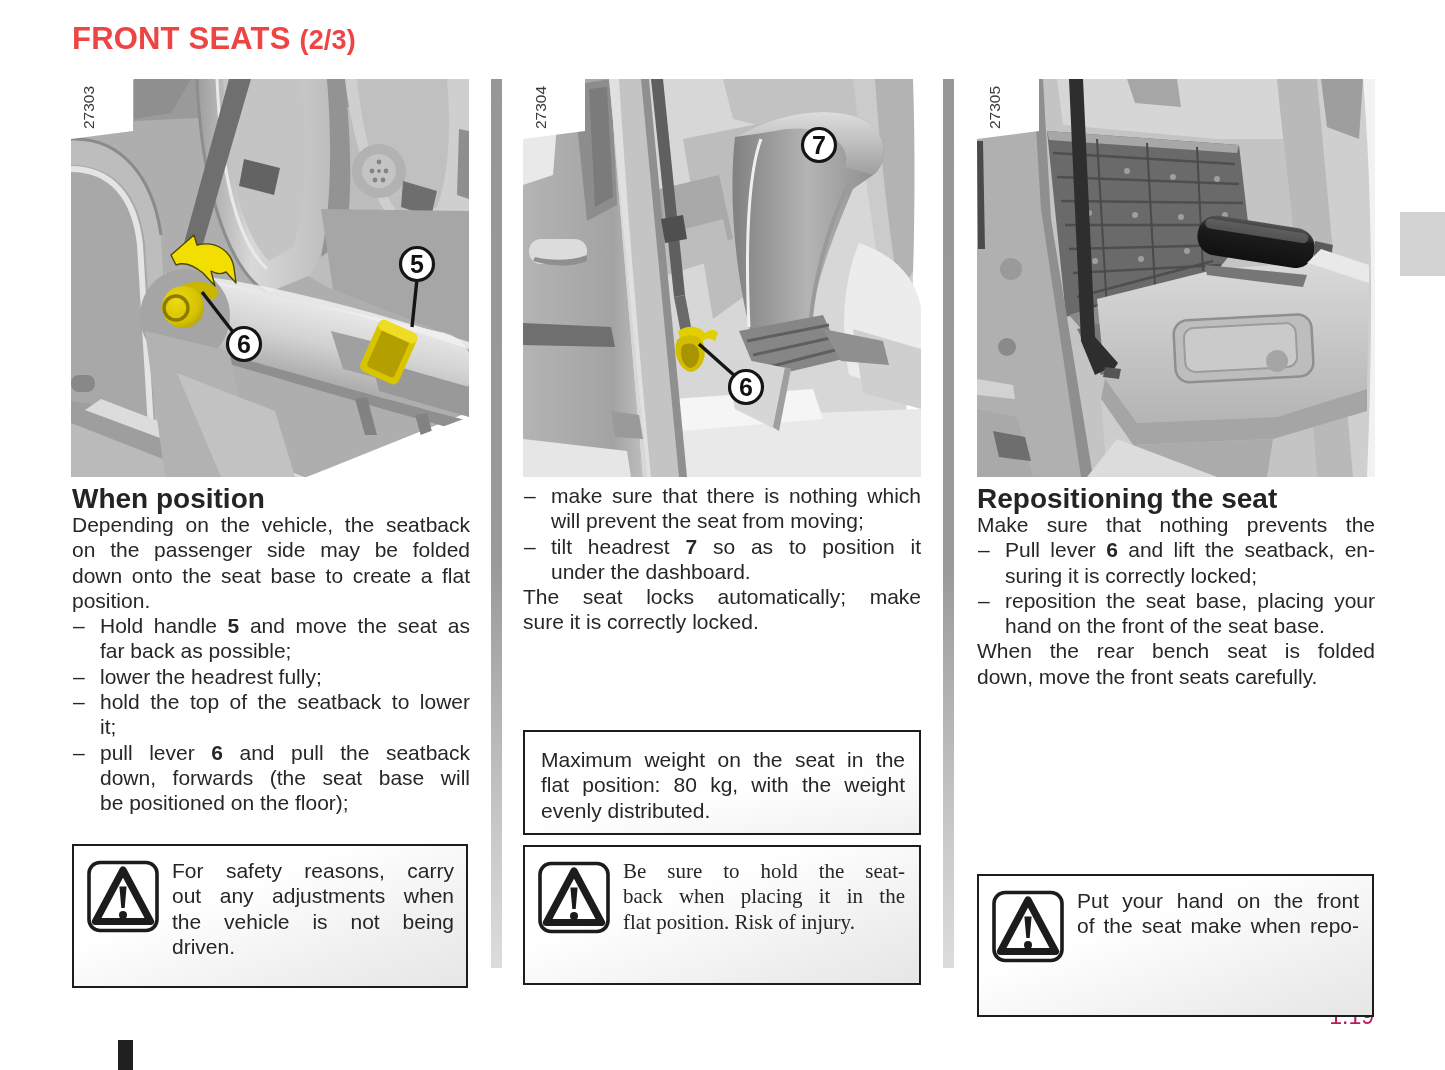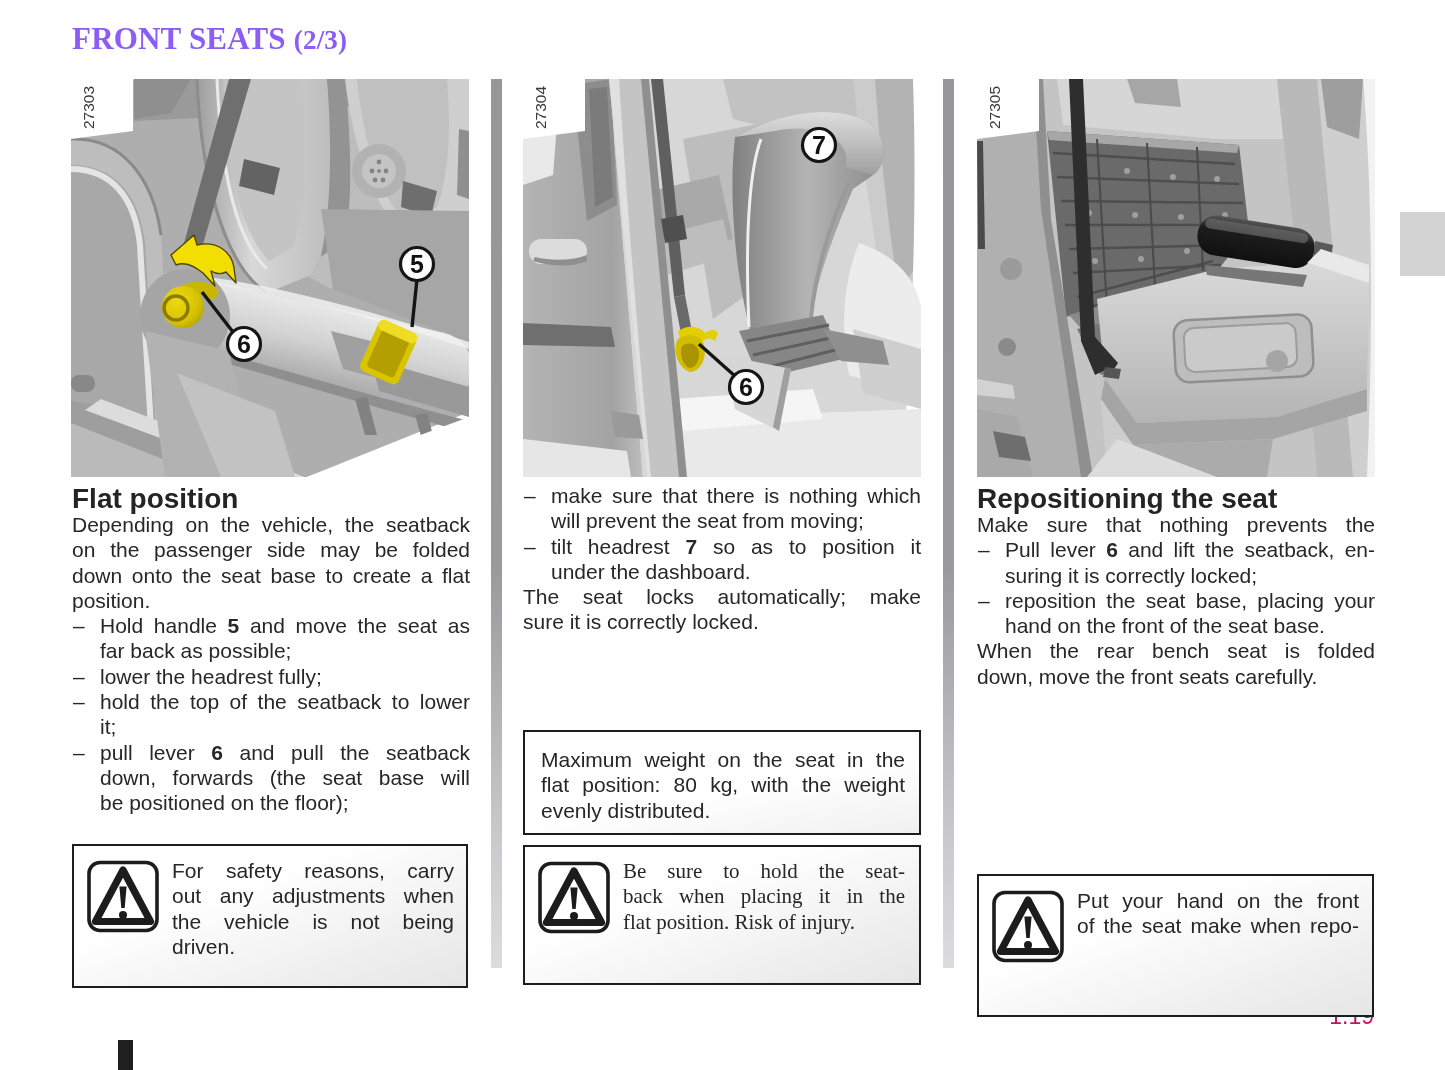--- a/index.html
+++ b/index.html
@@ -1,18 +1,18 @@
 <!DOCTYPE html>
 <html><head>
 <meta charset="utf-8">
 <style>
   html,body{margin:0;padding:0;}
   body{width:1445px;height:1070px;background:#fff;position:relative;overflow:hidden;
        font-family:"Liberation Sans",sans-serif;color:#262626;}
-  #title{position:absolute;left:72px;top:21px;font-size:31px;font-weight:bold;color:#8b5cf6;letter-spacing:0.2px;font-family:Liberation Serif, serif;}
+  #title{position:absolute;left:72px;top:21px;font-size:31px;font-weight:bold;color:#ef4444;letter-spacing:0.2px;}
   #title .sm{font-size:27px;}
   .divider{position:absolute;top:79px;width:11px;height:889px;
            background:linear-gradient(#97979a 0%,#9a9a9d 55%,#c9c9cb 85%,#dcdcde 100%);}
   #dv1{left:491px;}
   #dv2{left:943px;}
   #tab{position:absolute;left:1400px;top:212px;width:45px;height:64px;background:#d3d3d3;}
   #mark{position:absolute;left:118px;top:1040px;width:15px;height:30px;background:#1f1f1f;}
   #folio{position:absolute;left:1274px;top:1003px;width:100px;text-align:right;font-size:23px;color:#be185d;}
   .col{position:absolute;width:398px;font-size:21px;line-height:25.3px;color:#272727;}
   .col .ln{width:100%;}
@@ -323,21 +323,21 @@
 
 <path d="M92,0 L106,0 L118,258 L130,290 L118,296 L104,262 Z" fill="#2e2e2e"></path>
 <path d="M118,258 L141,284 L133,296 L114,272 Z" fill="#2e2e2e"></path>
 <path d="M128,288 L144,290 L142,300 L126,298 Z" fill="#555555"></path>
 
 <path d="M0,0 H62 V52 L0,60 Z" fill="#ffffff"></path>
 <text x="-50" y="23" transform="rotate(-90)" font-size="15.5" fill="#3a3a3a" font-family="Liberation Sans,sans-serif">27305</text>
 </svg>
 
 <div class="col" id="c1">
-  <h2>Flat position</h2>
+  <h2>When position</h2>
   <div class="ln j">Depending on the vehicle, the seatback</div>
   <div class="ln j">on the passenger side may be folded</div>
   <div class="ln j">down onto the seat base to create a flat</div>
   <div class="ln l">position.</div>
   <div class="ln j b"><span class="d">–</span>Hold handle <b>5</b> and move the seat as</div>
   <div class="ln l b">far back as possible;</div>
   <div class="ln l b"><span class="d">–</span>lower the headrest fully;</div>
   <div class="ln j b"><span class="d">–</span>hold the top of the seatback to lower</div>
   <div class="ln l b">it;</div>
   <div class="ln j b"><span class="d">–</span>pull lever <b>6</b> and pull the seatback</div>

